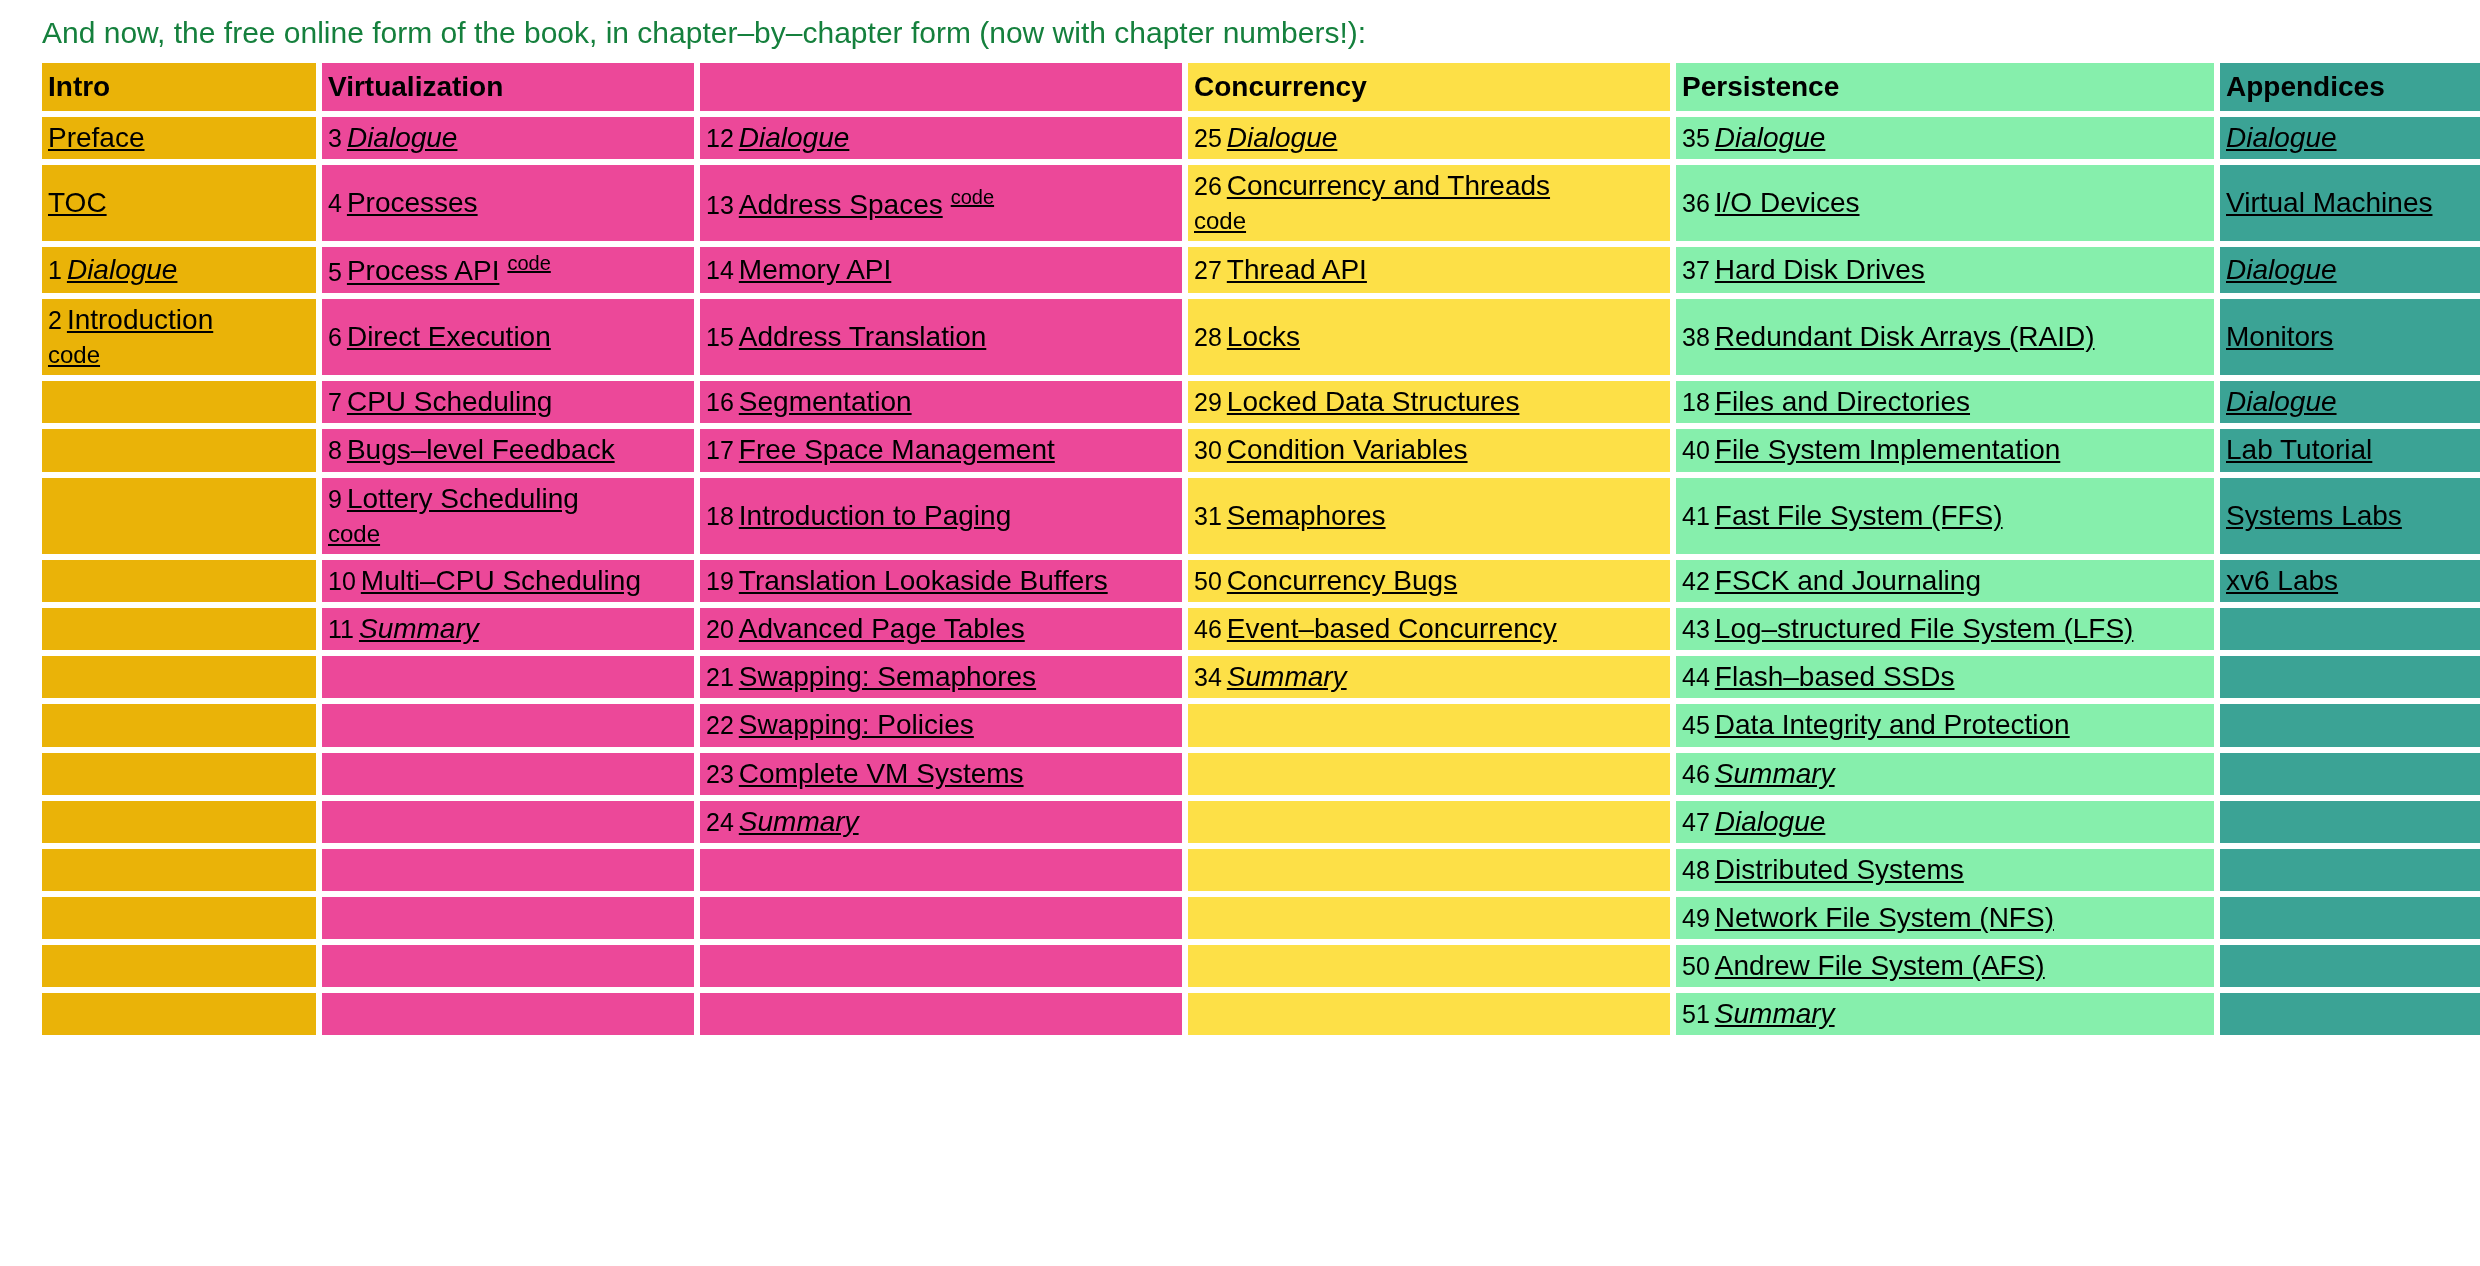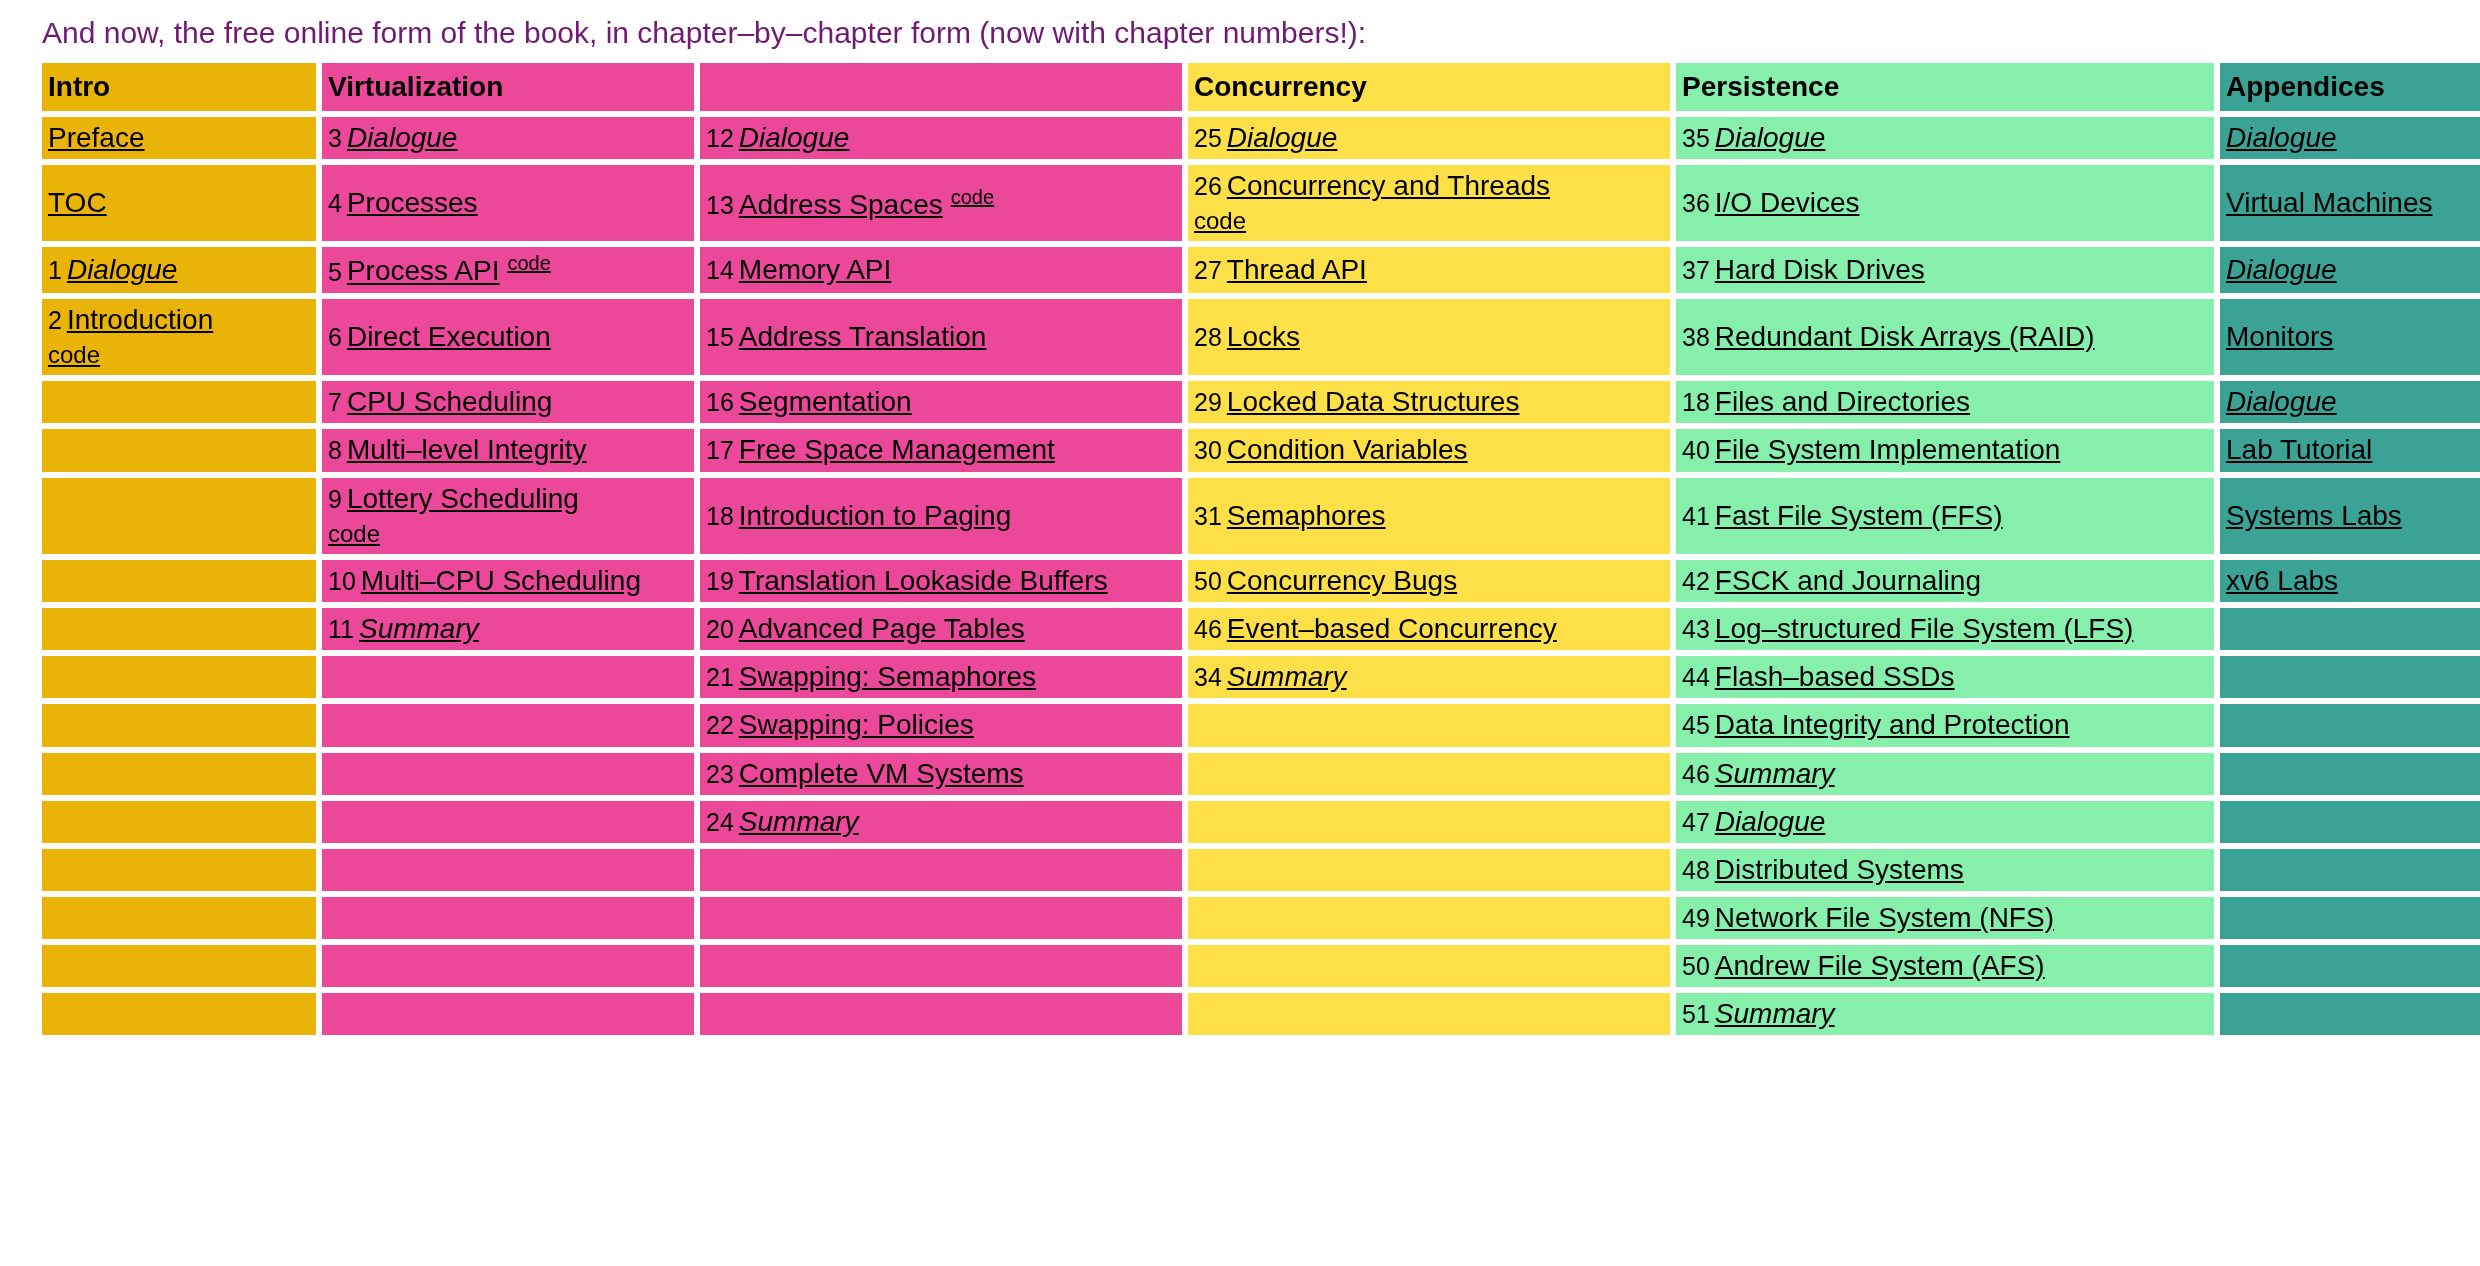--- a/index.html
+++ b/index.html
@@ -9,21 +9,21 @@
     background: #ffffff;
   }
   body {
     width: 2480px;
     height: 1266px;
     font-family: "Liberation Sans", sans-serif;
     overflow: hidden;
   }
   #caption {
     font-size: 30px;
-    color: #701a75;
+    color: #15803d;
     padding: 16px 0 10px 42px;
     line-height: 1.1;
     white-space: nowrap;
   }
   #book-table {
     border-collapse: separate;
     border-spacing: 6px 6px;
     margin-left: 36px;
     margin-top: -2px;
     table-layout: fixed;
@@ -203,21 +203,21 @@
         <td class="pers">
           <span class="cellwrap"><span class="num">18</span><span class="lnk">Files and Directories</span></span>
         </td>
         <td class="app">
           <span class="cellwrap"><span class="lnk ital">Dialogue</span></span>
         </td>
       </tr>
       <tr>
         <td class="intro"><span class="empty">&nbsp;</span></td>
         <td class="virt">
-          <span class="cellwrap"><span class="num">8</span><span class="lnk">Multi–level Integrity</span></span>
+          <span class="cellwrap"><span class="num">8</span><span class="lnk">Bugs–level Feedback</span></span>
         </td>
         <td class="virt">
           <span class="cellwrap"><span class="num">17</span><span class="lnk">Free Space Management</span></span>
         </td>
         <td class="conc">
           <span class="cellwrap"><span class="num">30</span><span class="lnk">Condition Variables</span></span>
         </td>
         <td class="pers">
           <span class="cellwrap"><span class="num">40</span><span class="lnk">File System Implementation</span></span>
         </td>

